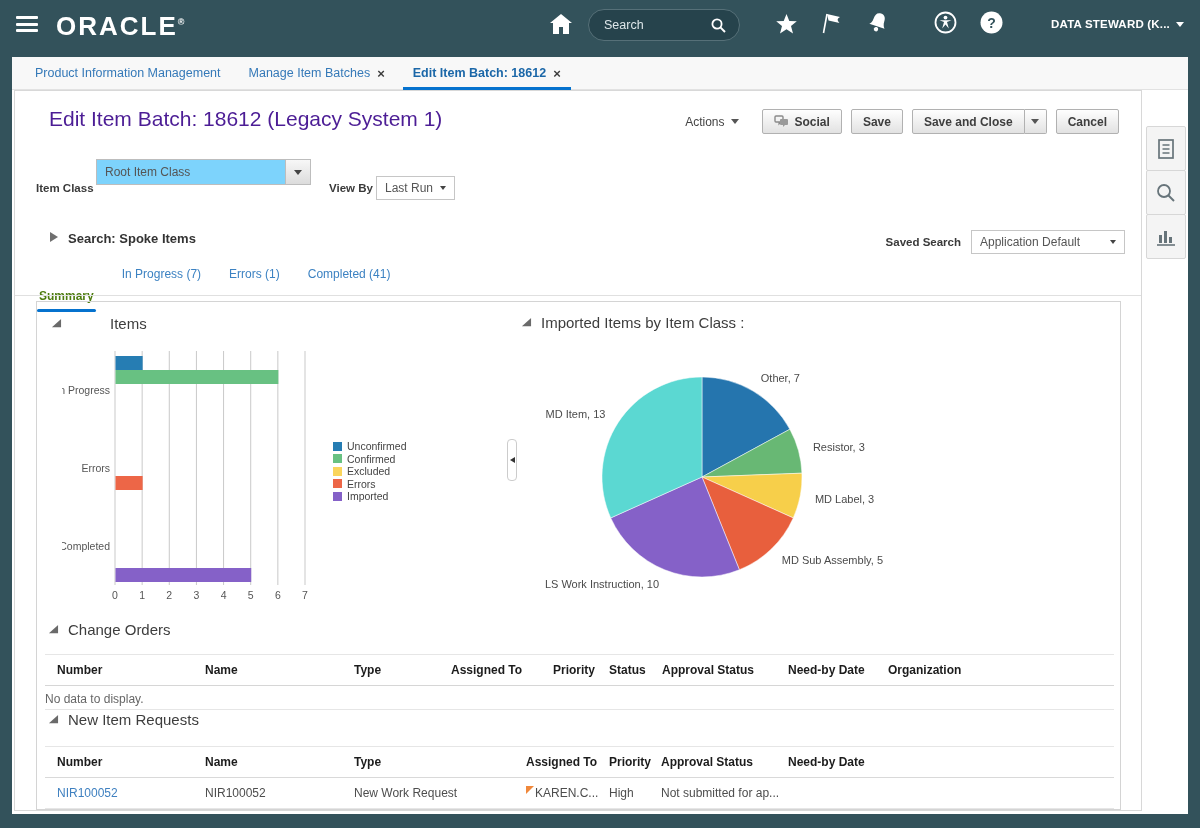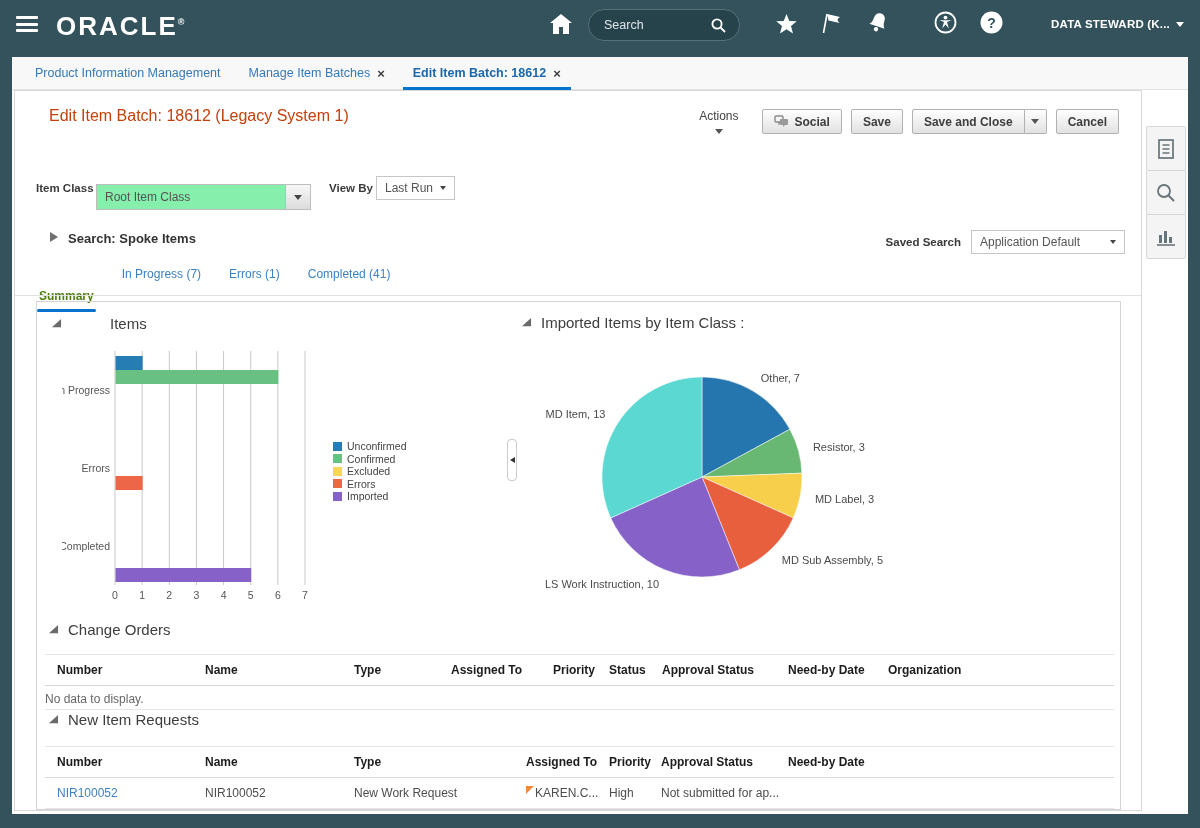--- a/index.html
+++ b/index.html
@@ -27,34 +27,34 @@
   .tab.active{color:#1b67a8;font-weight:bold;}
   .tab.active:after{content:"";position:absolute;left:0;right:0;bottom:-1px;height:3px;background:#0572ce;}
 
   #main-panel{position:absolute;left:2px;top:33px;width:1128px;height:721px;background:#fff;border:1px solid #d8d8d8;box-sizing:border-box;}
 
   
   #side-toolbar{position:absolute;left:1134px;top:70px;width:40px;}
   .side-btn{width:38px;height:43px;background:#f4f4f4;border:1px solid #d7d7d7;margin-top:-1px;display:flex;align-items:center;justify-content:center;cursor:pointer;border-radius:2px;}
 
   
-  #page-title{left:34px;top:16px;font-size:16px;color:#c2410c;}
+  #page-title{left:34px;top:16px;font-size:21px;color:#4c1d95;}
   #toolbar-row{right:22px;top:18px;display:flex;align-items:center;gap:9px;}
-  #actions-btn{font-size:12px;color:#444;display:flex;align-items:center;gap:6px;cursor:pointer;margin-right:14px;flex-direction:column;}
+  #actions-btn{font-size:12px;color:#444;display:flex;align-items:center;gap:6px;cursor:pointer;margin-right:14px;}
   #actions-btn .caret-down{border-top-color:#555;}
   .btn{height:25px;padding:0 11px;background:linear-gradient(#fefefe,#e2e2e2);border:1px solid #b1b1b1;border-radius:2px;font-size:12px;font-weight:bold;color:#3e3e3e;display:inline-flex;align-items:center;gap:6px;cursor:pointer;box-sizing:border-box;}
   .split-caret{height:25px;width:22px;background:linear-gradient(#fefefe,#e2e2e2);border:1px solid #b1b1b1;border-left:none;border-radius:0 2px 2px 0;display:inline-flex;align-items:center;justify-content:center;cursor:pointer;box-sizing:border-box;}
   .split-caret .caret-down{border-top-color:#555;}
   .split .btn{border-radius:2px 0 0 2px;}
   .split{display:flex;}
 
   
   .lbl{font-size:11.5px;font-weight:bold;color:#3a3a3a;}
   #item-class-label{left:21px;top:91px;}
-  #item-class-select{left:81px;top:93px;width:215px;height:26px;border:1px solid #bdbdbd;background:#86efac;display:flex;cursor:pointer;box-sizing:border-box;}
+  #item-class-select{left:81px;top:68px;width:215px;height:26px;border:1px solid #bdbdbd;background:#7dd3fc;display:flex;cursor:pointer;box-sizing:border-box;}
   #item-class-select .val{flex:1;font-size:12px;color:#555;padding:5px 8px;white-space:nowrap;overflow:hidden;}
   #item-class-select .dd{width:24px;background:linear-gradient(#f7f7f7,#dcdcdc);border-left:1px solid #bdbdbd;display:flex;align-items:center;justify-content:center;}
   #item-class-select .dd .caret-down{border-top-color:#444;}
   #view-by-label{left:314px;top:91px;}
   .mini-select{height:24px;border:1px solid #c6c6c6;background:#fff;display:flex;align-items:center;gap:7px;padding:0 8px;font-size:12px;color:#555;cursor:pointer;box-sizing:border-box;}
   .mini-select .caret-down{border-top-color:#444;border-left-width:3.5px;border-right-width:3.5px;border-top-width:4.5px;}
   #view-by-select{left:361px;top:85px;}
   
   #search-hdr{left:33px;top:140px;display:flex;align-items:flex-start;gap:9px;cursor:pointer;}
   #search-hdr .title{font-size:13px;font-weight:bold;color:#333;}

